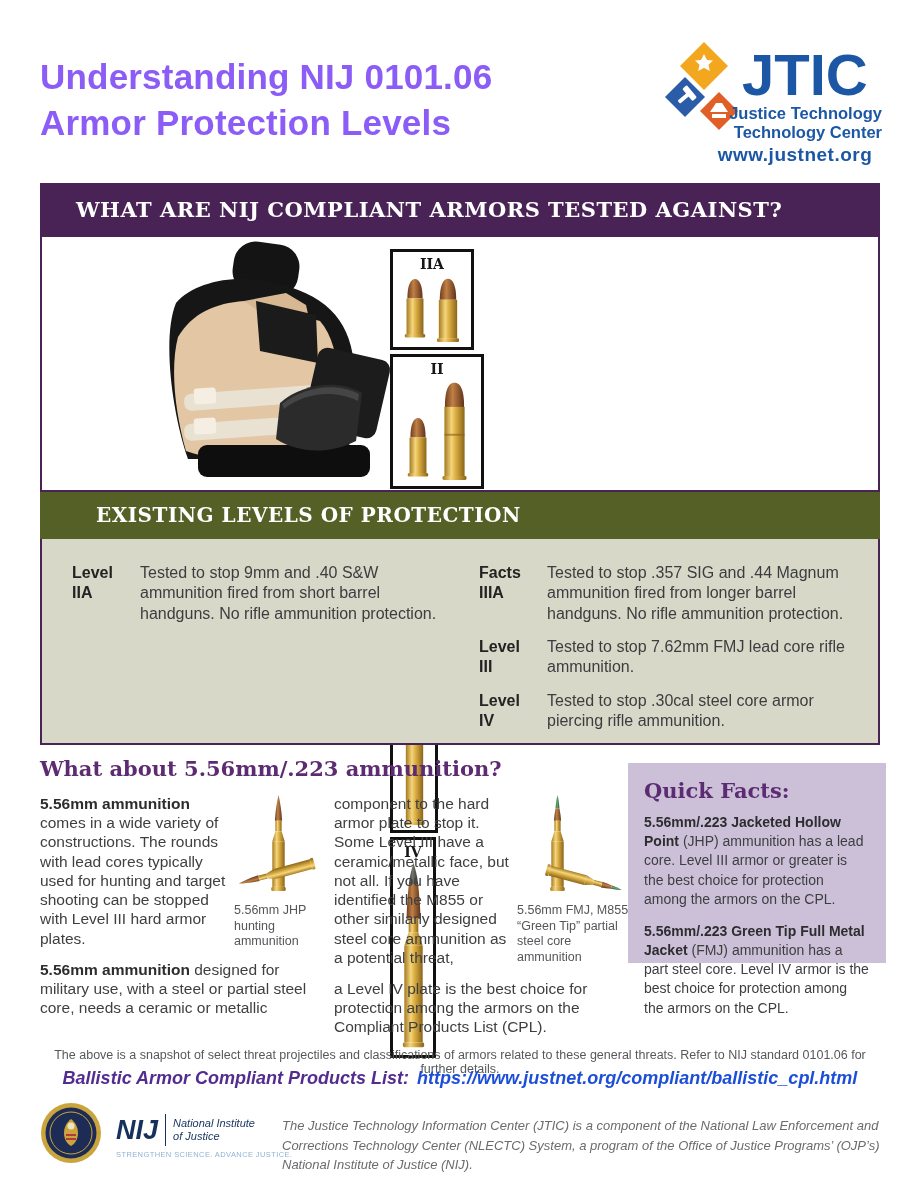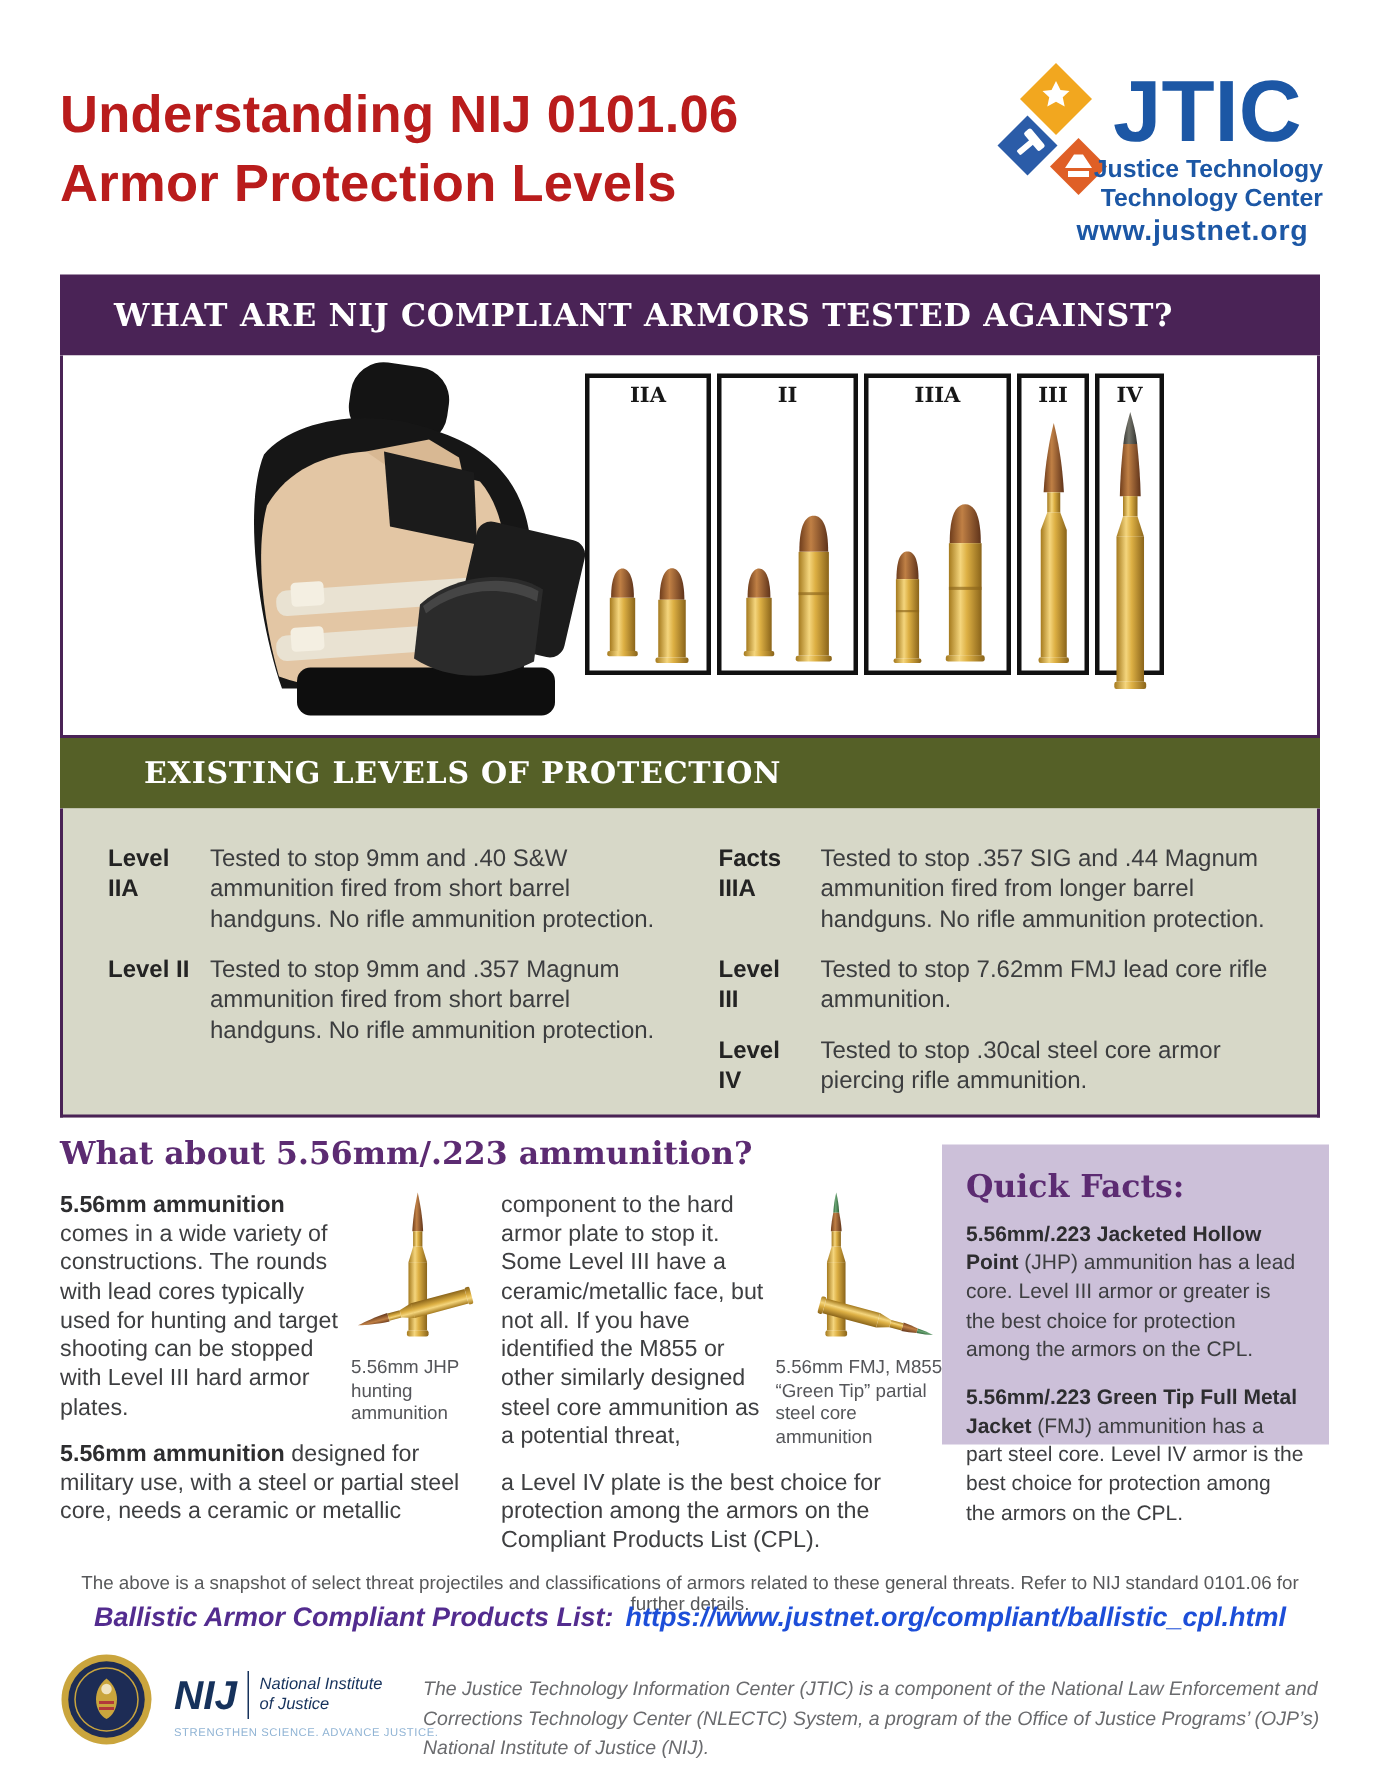--- a/index.html
+++ b/index.html
@@ -5,21 +5,21 @@
   * { margin:0; padding:0; box-sizing:border-box; }
   html,body { background:#e9e9e9; }
   .page {
     position:relative; width:920px; height:1189px; background:#ffffff;
     margin:0 auto; overflow:hidden;
     font-family:"Liberation Sans", sans-serif;
   }
   
   .title {
     position:absolute; left:40px; top:54px;
-    font-size:35px; font-weight:bold; line-height:1.3; color:#b91c1c;
+    font-size:35px; font-weight:bold; line-height:1.3; color:#8b5cf6;
     letter-spacing:.2px;
   }
   .logo { position:absolute; left:658px; top:38px; width:224px; height:132px; }
   .logo-mark { position:absolute; left:6px; top:2px; }
   .logo-acronym {
     position:absolute; left:84px; top:8px;
     font-size:58px; font-weight:bold; color:#1c57a5; line-height:1;
   }
   .logo-name {
     position:absolute; right:0; top:66px; text-align:right;
@@ -37,21 +37,21 @@
     letter-spacing:.5px;
   }
   .banner1 { top:183px; height:54px; line-height:54px; padding-left:36px; font-size:21px; background:#4a2356; }
   .banner2 { top:492px; height:47px; line-height:47px; padding-left:56px; font-size:20px; background:#556027; }
   
   .panel-img {
     position:absolute; left:40px; top:237px; width:840px; height:255px;
     background:#ffffff; border:2px solid #4a2356; border-top:none;
   }
   .vest { position:absolute; left:16px; top:4px; }
-  .chart { position:absolute; left:348px; top:12px; height:201px; display:flex; gap:4px; }
+  .chart { position:absolute; left:348px; top:12px; height:170px; display:flex; gap:4px;flex-direction:column; }
   .tc { border:3px solid #111; background:#fff; display:flex; flex-direction:column; }
   .tc-label { text-align:center; padding-top:4px; font-family:"DejaVu Serif", serif; font-weight:bold; font-size:14px; color:#171717; }
   .tc-rounds { flex:1; display:flex; justify-content:space-evenly; align-items:flex-end; padding-bottom:5px; }
   
   .panel-levels {
     position:absolute; left:40px; top:539px; width:840px; height:206px;
     background:#d7d8c8; border:2px solid #4a2356; border-top:none;
     display:flex; gap:30px; padding:24px 22px 0 30px;
   }
   .lev-col { flex:1; }
@@ -272,24 +272,20 @@
   </div>
 
   <div class="banner banner2">EXISTING LEVELS OF PROTECTION</div>
 
   <div class="panel-levels">
     <div class="lev-col">
       <div class="lev-row">
         <div class="lev-name">Level IIA</div>
         <div class="lev-desc">Tested to stop 9mm and .40 S&amp;W ammunition fired from short barrel handguns. No rifle ammunition protection.</div>
       </div>
-      <div class="lev-row">
-        <div class="lev-name">Level II</div>
-        <div class="lev-desc">Tested to stop 9mm and .357 Magnum ammunition fired from short barrel handguns. No rifle ammunition protection.</div>
-      </div>
     </div>
     <div class="lev-col">
       <div class="lev-row">
         <div class="lev-name">Facts IIIA</div>
         <div class="lev-desc">Tested to stop .357 SIG and .44 Magnum ammunition fired from longer barrel handguns. No rifle ammunition protection.</div>
       </div>
       <div class="lev-row">
         <div class="lev-name">Level III</div>
         <div class="lev-desc">Tested to stop 7.62mm FMJ lead core rifle ammunition.</div>
       </div>

